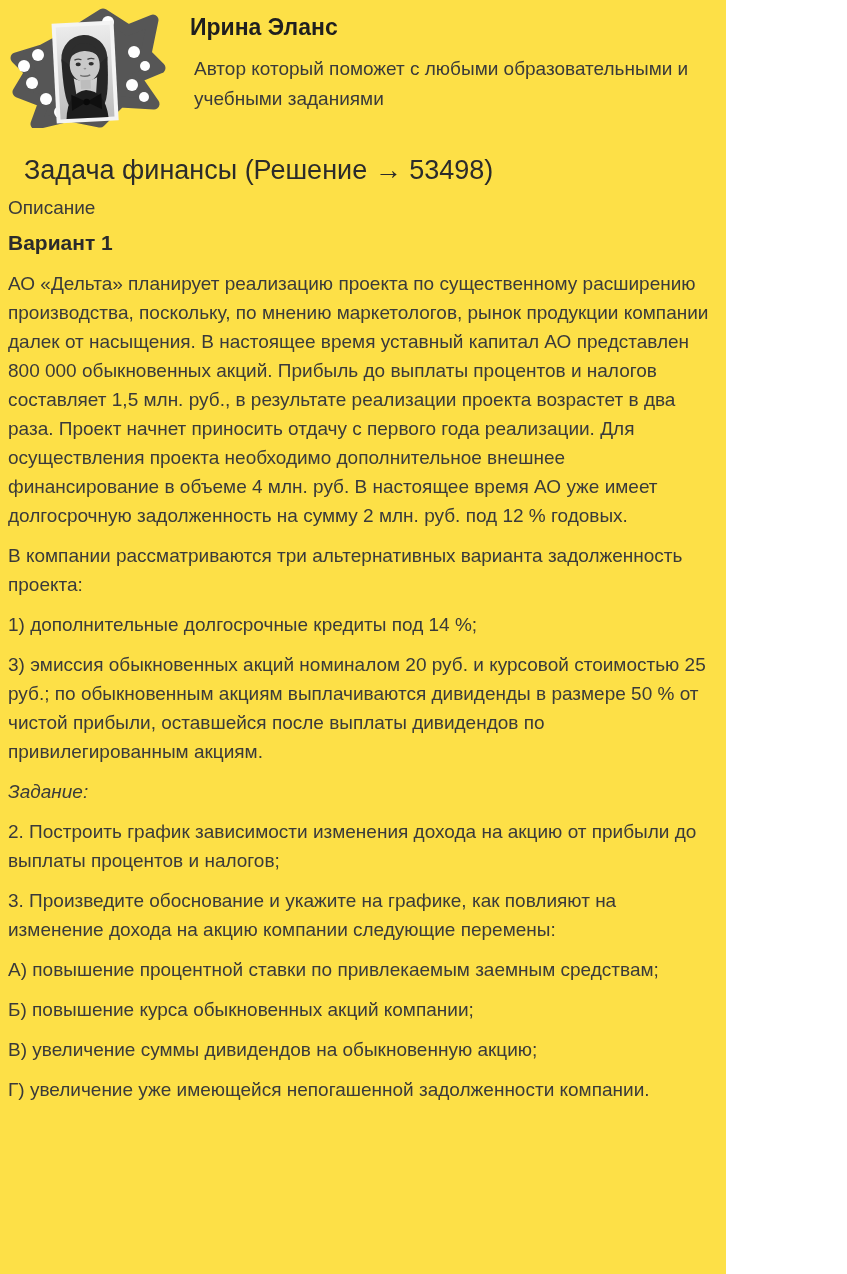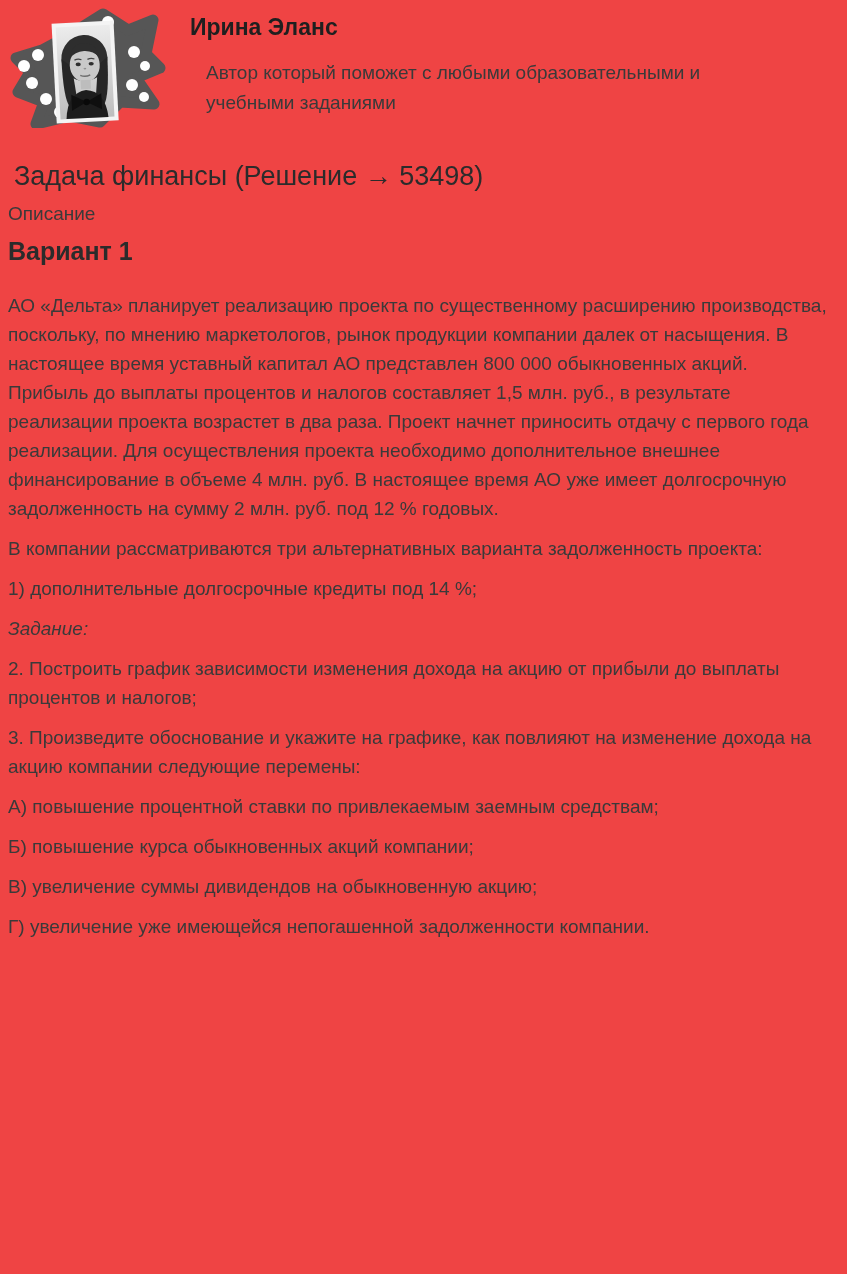--- a/index.html
+++ b/index.html
@@ -8,24 +8,24 @@
     background: #ffffff;
   }
   body {
     width: 847px;
     font-family: "Liberation Sans", "DejaVu Sans", sans-serif;
     color: #3a3a3a;
     -webkit-font-smoothing: antialiased;
   }
   .page {
     box-sizing: border-box;
-    width: 847px;
+    width: 726px;
     min-height: 1274px;
     padding: 6px 12px 24px 8px;
-    background: #ef4444;
+    background: #fde047;
   }
   .author-header {
     display: flex;
     align-items: flex-start;
     gap: 22px;
   }
   .avatar {
     width: 160px;
     height: 122px;
     flex: 0 0 auto;
@@ -39,44 +39,44 @@
     font-weight: 700;
     color: #1f1f1f;
     margin: 4px 0 12px 0;
     line-height: 1.2;
   }
   .author-desc {
     font-size: 19px;
     line-height: 30px;
     color: #3a3a3a;
     max-width: 578px;
-    margin: 16px;
+    margin: 4px;
   }
   .article-title {
     font-size: 27px;
     font-weight: 400;
     color: #2b2b2b;
-    margin: 26px 0 0 6px;
+    margin: 26px 0 0 16px;
     line-height: 1.2;
   }
   .desc-label {
     font-size: 19px;
     color: #3a3a3a;
     margin-top: 10px;
     line-height: 1.3;
   }
   .variant-label {
-    font-size: 25px;
+    font-size: 21px;
     font-weight: 700;
     color: #2b2b2b;
     margin-top: 8px;
     line-height: 1.3;
   }
   .content {
-    margin-top: 24px;
+    margin-top: 13px;
   }
   .content p {
     font-size: 19px;
     line-height: 29px;
     margin: 11px 0;
     max-width: 822px;
     color: #3a3a3a;
   }
   .content p.italic {
     font-style: italic;
@@ -149,20 +149,21 @@
   <h1 class="article-title">Задача финансы (Решение → 53498)</h1>
 
   <div class="desc-label">Описание</div>
 
   <div class="variant-label">Вариант 1</div>
 
   <div class="content">
     <p>АО «Дельта» планирует реализацию проекта по существенному расширению производства, поскольку, по мнению маркетологов, рынок продукции компании далек от насыщения. В настоящее время уставный капитал АО представлен 800 000 обыкновенных акций. Прибыль до выплаты процентов и налогов составляет 1,5 млн. руб., в результате реализации проекта возрастет в два раза. Проект начнет приносить отдачу с первого года реализации. Для осуществления проекта необходимо дополнительное внешнее финансирование в объеме 4 млн. руб. В настоящее время АО уже имеет долгосрочную задолженность на сумму 2 млн. руб. под 12 % годовых.</p>
     <p>В компании рассматриваются три альтернативных варианта задолженность проекта:</p>
     <p>1) дополнительные долгосрочные кредиты под 14 %;</p>
+    <p>3) эмиссия обыкновенных акций номиналом 20 руб. и курсовой стоимостью 25 руб.; по обыкновенным акциям выплачиваются дивиденды в размере 50 % от чистой прибыли, оставшейся после выплаты дивидендов по привилегированным акциям.</p>
     <p class="italic">Задание:</p>
     <p>2. Построить график зависимости изменения дохода на акцию от прибыли до выплаты процентов и налогов;</p>
     <p>3. Произведите обоснование и укажите на графике, как повлияют на изменение дохода на акцию компании следующие перемены:</p>
     <p>А) повышение процентной ставки по привлекаемым заемным средствам;</p>
     <p>Б) повышение курса обыкновенных акций компании;</p>
     <p>В) увеличение суммы дивидендов на обыкновенную акцию;</p>
     <p>Г) увеличение уже имеющейся непогашенной задолженности компании.</p>
   </div>
 
 </div>

